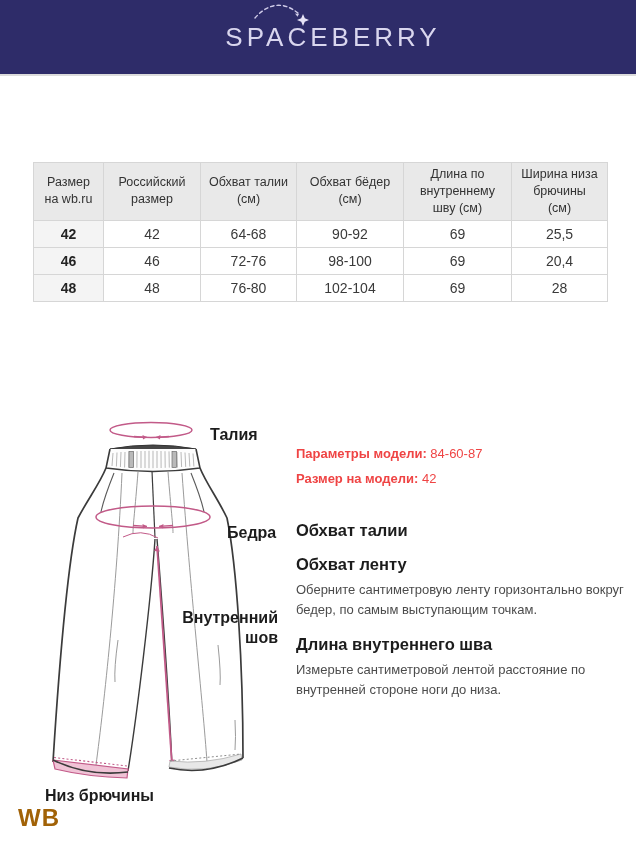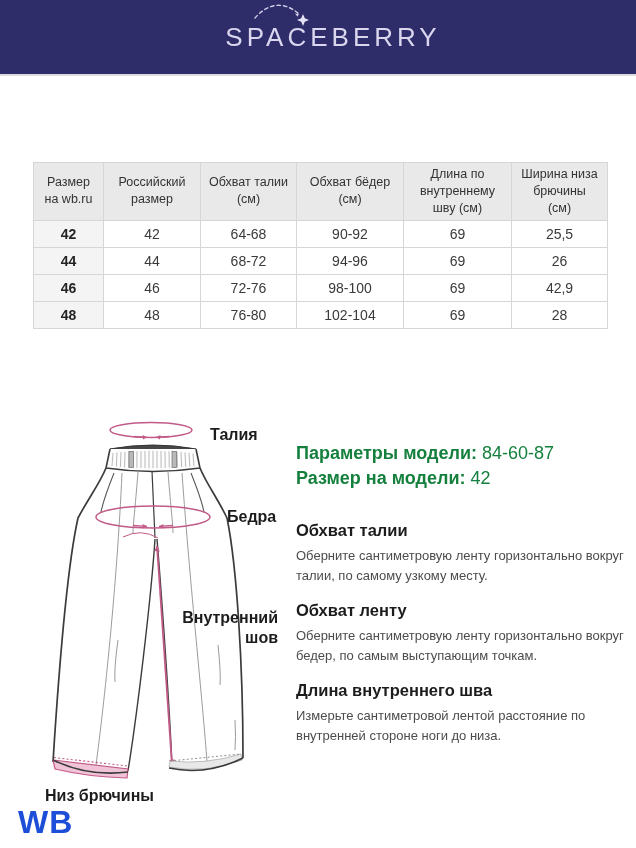--- a/index.html
+++ b/index.html
@@ -21,37 +21,37 @@
   table.size th, table.size td { border:1px solid #d6d6d6; text-align:center; vertical-align:middle; }
   table.size th { background:#e9e9e9; font-weight:400; font-size:12.5px; line-height:1.35;
                   color:#333; height:54px; padding:3px 5px; }
   table.size td { background:#fff; font-size:14px; color:#3a3a3a; height:27px; }
   table.size td:first-child { background:#f4f4f4; font-weight:700; color:#242424; }
 
   
   .diagram-svg { position:absolute; left:30px; top:415px; width:250px; height:395px; }
   .dlabel { position:absolute; font-size:16px; font-weight:700; color:#1c1c1c; line-height:20px; }
   .lbl-waist  { left:210px; top:425px; }
-  .lbl-hips   { left:227px; top:507px; }
+  .lbl-hips   { left:227px; top:523px; }
   .lbl-inseam { left:182px; top:608px; width:96px;text-align:right; }
   .lbl-hem    { left:45px;  top:786px; }
 
   
   .right-col { position:absolute; left:296px; top:441px; width:334px; }
-  .param-line { font-size:18px; line-height:25px; color:#15803d; }
+  .param-line { font-size:13px; line-height:25px; color:#ef4444; }
   .param-line .pl-label { font-weight:700; }
   .param-line .pl-value { font-weight:400; }
   .guide { margin-top:30px; }
   .guide-section { margin-bottom:15px; }
   .guide-title { font-size:16.5px; font-weight:700; color:#1c1c1c; margin-bottom:6px; }
   .guide-text { font-size:13px; line-height:20px; color:#4c4c4c; }
 
   
-  .wb-mark { position:absolute; left:18px; top:804px; font-size:32px; font-weight:700;
-             color:#1d4ed8; letter-spacing:1px; }
+  .wb-mark { position:absolute; left:18px; top:804px; font-size:24px; font-weight:700;
+             color:#a16207; letter-spacing:1px; }
 </style>
 </head>
 <body>
 
 <div class="page">
 
   <div class="header">
     <div class="logo">
       <svg class="comet" viewBox="0 0 64 30" aria-hidden="true">
         <path d="M4,16 C16,2 32,-2 48,12" fill="none" stroke="#cfcbe8" stroke-width="1.4" stroke-dasharray="3.5,3" stroke-linecap="round"></path>
@@ -84,34 +84,26 @@
     <tbody>
         <tr>
           <td>42</td>
           <td>42</td>
           <td>64-68</td>
           <td>90-92</td>
           <td>69</td>
           <td>25,5</td>
         </tr>
         <tr>
-          <td>44</td>
-          <td>44</td>
-          <td>68-72</td>
-          <td>94-96</td>
-          <td>69</td>
-          <td>26</td>
-        </tr>
-        <tr>
           <td>46</td>
           <td>46</td>
           <td>72-76</td>
           <td>98-100</td>
           <td>69</td>
-          <td>42,9</td>
+          <td>20,4</td>
         </tr>
         <tr>
           <td>48</td>
           <td>48</td>
           <td>76-80</td>
           <td>102-104</td>
           <td>69</td>
           <td>28</td>
         </tr>
       </tbody>
@@ -207,21 +199,20 @@
       <span class="pl-value">84-60-87</span>
     </div>
     <div class="param-line">
       <span class="pl-label">Размер на модели:</span>
       <span class="pl-value">42</span>
     </div>
 
     <div class="guide">
         <div class="guide-section">
           <div class="guide-title">Обхват талии</div>
-          <div class="guide-text">Оберните сантиметровую ленту горизонтально вокруг талии, по самому узкому месту.</div>
         </div>
         <div class="guide-section">
           <div class="guide-title">Обхват ленту</div>
           <div class="guide-text">Оберните сантиметровую ленту горизонтально вокруг бедер, по самым выступающим точкам.</div>
         </div>
         <div class="guide-section">
           <div class="guide-title">Длина внутреннего шва</div>
           <div class="guide-text">Измерьте сантиметровой лентой расстояние по внутренней стороне ноги до низа.</div>
         </div>
       </div>

